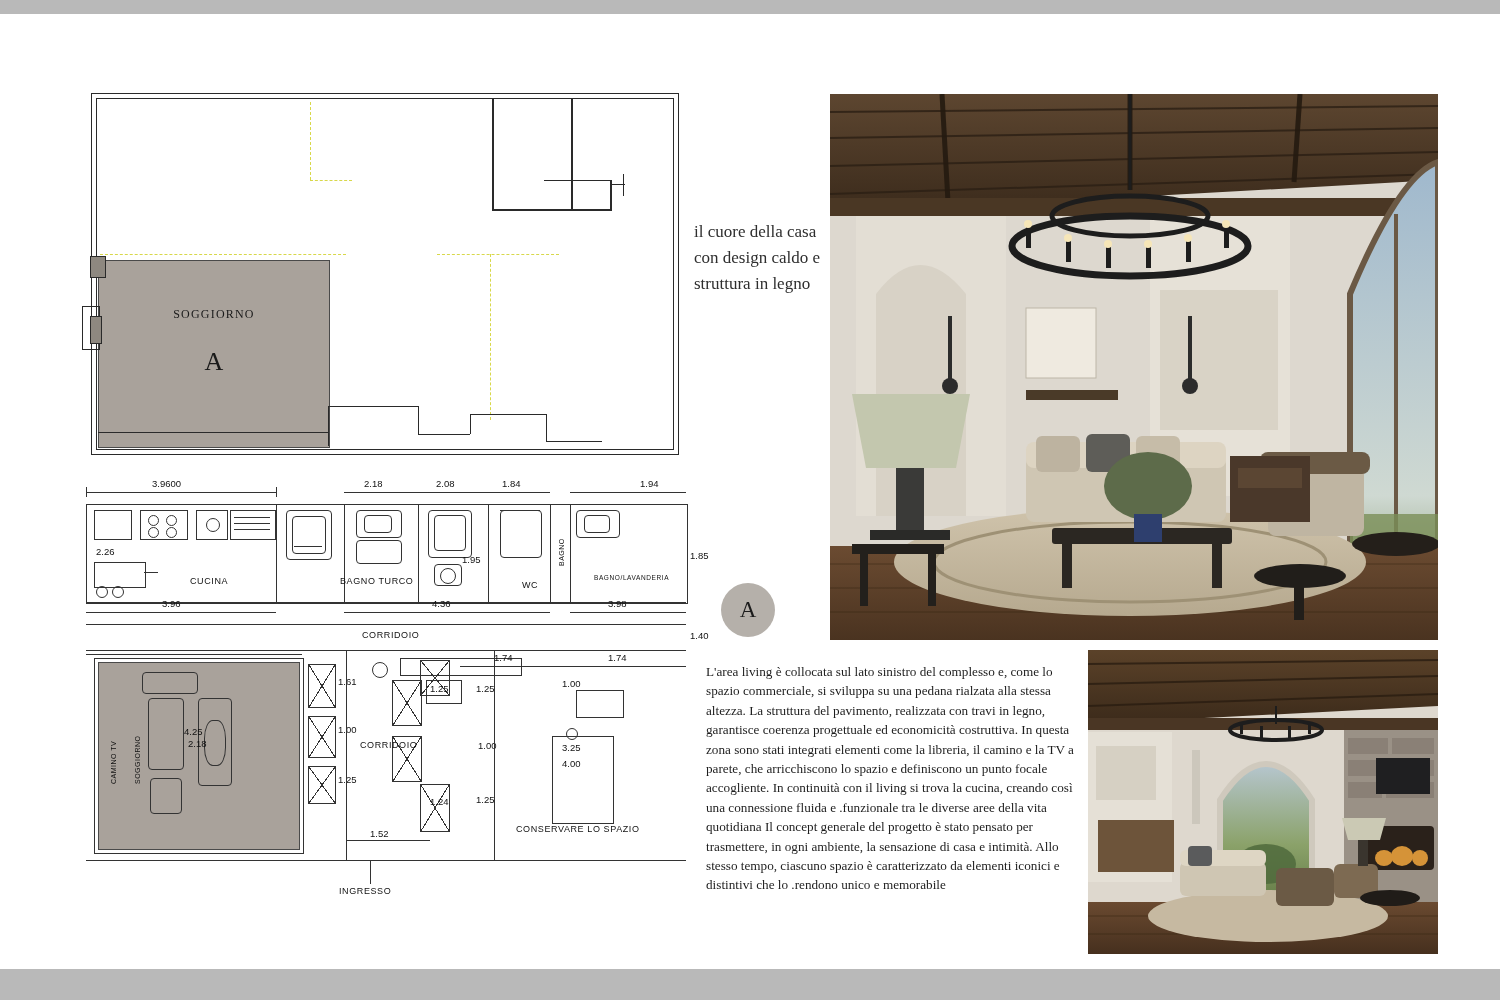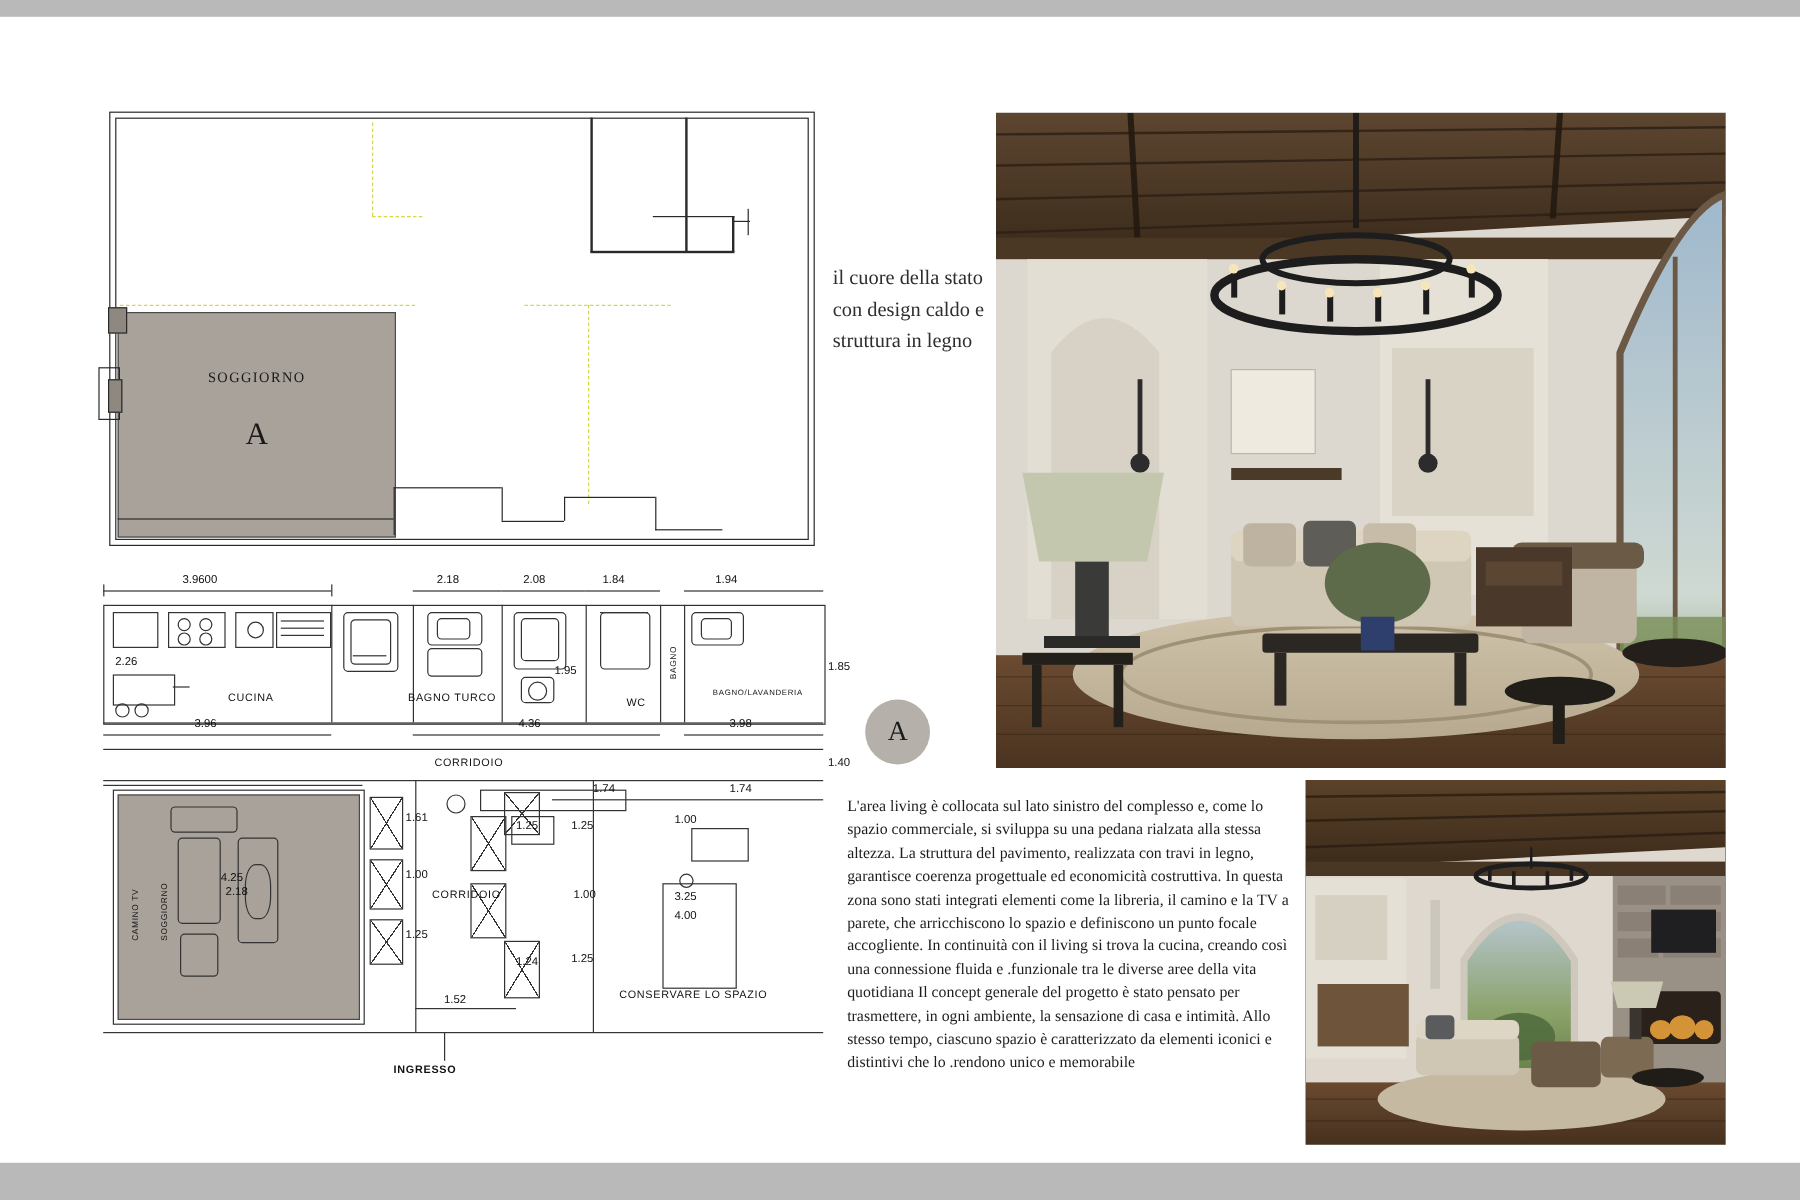--- a/index.html
+++ b/index.html
@@ -205,21 +205,21 @@
     <div class="tl" style="left:206px;top:3px;width:1px;height:10px;"></div>
     <div class="dim" style="left:82px;top:-6px;">3.9600</div>
 
     <div class="tl" style="left:274px;top:8px;width:74px;height:1px;"></div>
     <div class="dim" style="left:294px;top:-6px;">2.18</div>
     <div class="tl" style="left:348px;top:8px;width:70px;height:1px;"></div>
     <div class="dim" style="left:366px;top:-6px;">2.08</div>
     <div class="tl" style="left:418px;top:8px;width:62px;height:1px;"></div>
     <div class="dim" style="left:432px;top:-6px;">1.84</div>
     <div class="tl" style="left:500px;top:8px;width:116px;height:1px;"></div>
-    <div class="dim" style="left:526px;top:-6px;">1.94</div>
+    <div class="dim" style="left:570px;top:-6px;">1.94</div>
 
     <div class="dim" style="left:26px;top:62px;">2.26</div>
     <div class="dim" style="left:392px;top:70px;">1.95</div>
     <div class="dim" style="left:620px;top:66px;">1.85</div>
 
     <div class="roomlabel" style="left:120px;top:92px;">CUCINA</div>
     <div class="roomlabel" style="left:270px;top:92px;">BAGNO TURCO</div>
     <div class="roomlabel" style="left:452px;top:96px;">WC</div>
     <div class="vlabel" style="left:488px;top:82px;">BAGNO</div>
     <div class="roomlabel sm" style="left:524px;top:90px;">BAGNO/LAVANDERIA</div>
@@ -283,25 +283,25 @@
     <div class="tbox" style="left:506px;top:206px;width:46px;height:26px;"></div>
     <div class="circ" style="left:496px;top:244px;width:10px;height:10px;"></div>
     <div class="tbox" style="left:482px;top:252px;width:60px;height:86px;"></div>
     <div class="dim" style="left:492px;top:258px;">3.25</div>
     <div class="dim" style="left:492px;top:274px;">4.00</div>
     <div class="roomlabel" style="left:446px;top:340px;text-align:right;">CONSERVARE LO SPAZIO</div>
 
     <div class="tl" style="left:276px;top:356px;width:84px;height:1px;"></div>
     <div class="dim" style="left:300px;top:344px;">1.52</div>
     <div class="tl" style="left:300px;top:376px;width:1px;height:24px;"></div>
-    <div class="roomlabel" style="left:258px;top:402px;font-weight:bold;">INGRESSO</div>
+    <div class="roomlabel" style="left:269px;top:402px;">INGRESSO</div>
   </div>
 
 
-  <div class="subtitle">il cuore della stato con design caldo e struttura in legno</div>
+  <div class="subtitle">il cuore della casa con design caldo e struttura in legno</div>
 
   <div class="badge">A</div>
 
   <div class="body-text">L'area living è collocata sul lato sinistro del complesso e, come lo spazio commerciale, si sviluppa su una pedana rialzata alla stessa altezza. La struttura del pavimento, realizzata con travi in legno, garantisce coerenza progettuale ed economicità costruttiva. In questa zona sono stati integrati elementi come la libreria, il camino e la TV a parete, che arricchiscono lo spazio e definiscono un punto focale accogliente. In continuità con il living si trova la cucina, creando così una connessione fluida e .funzionale tra le diverse aree della vita quotidiana Il concept generale del progetto è stato pensato per trasmettere, in ogni ambiente, la sensazione di casa e intimità. Allo stesso tempo, ciascuno spazio è caratterizzato da elementi iconici e distintivi che lo .rendono unico e memorabile</div>
 
   <div class="img-main">
     <svg width="608" height="546" viewBox="0 0 608 546" xmlns="http://www.w3.org/2000/svg">
       <defs>
         <linearGradient id="wood" x1="0" y1="0" x2="0" y2="1">
           <stop offset="0" stop-color="#5d4630"></stop>

